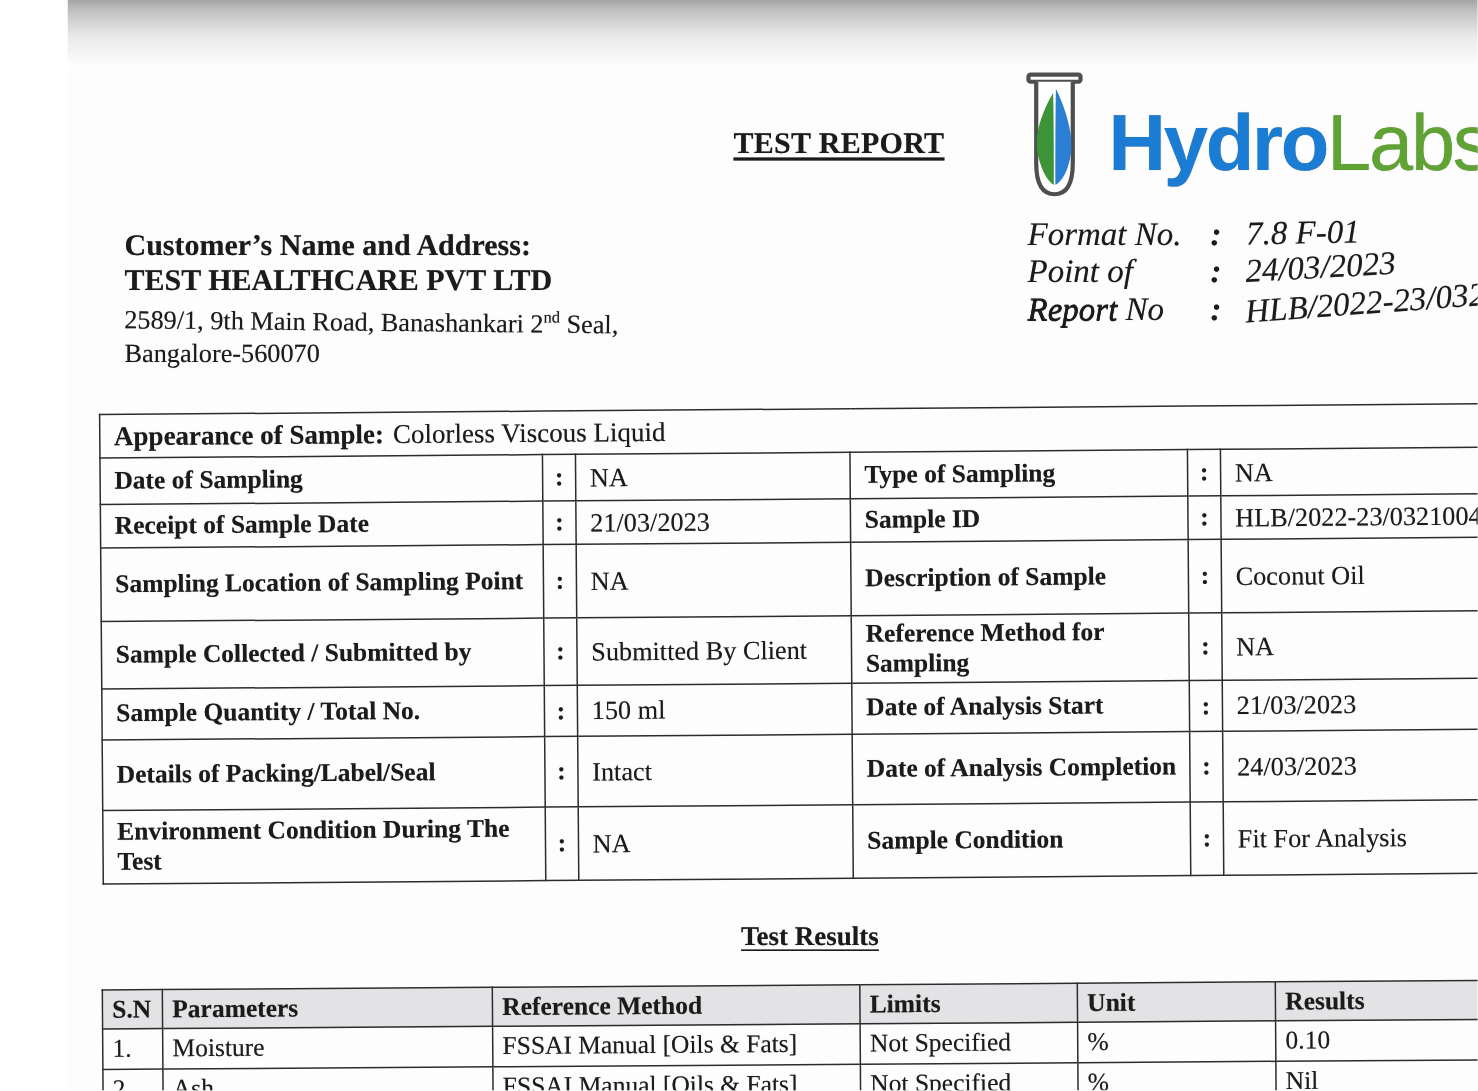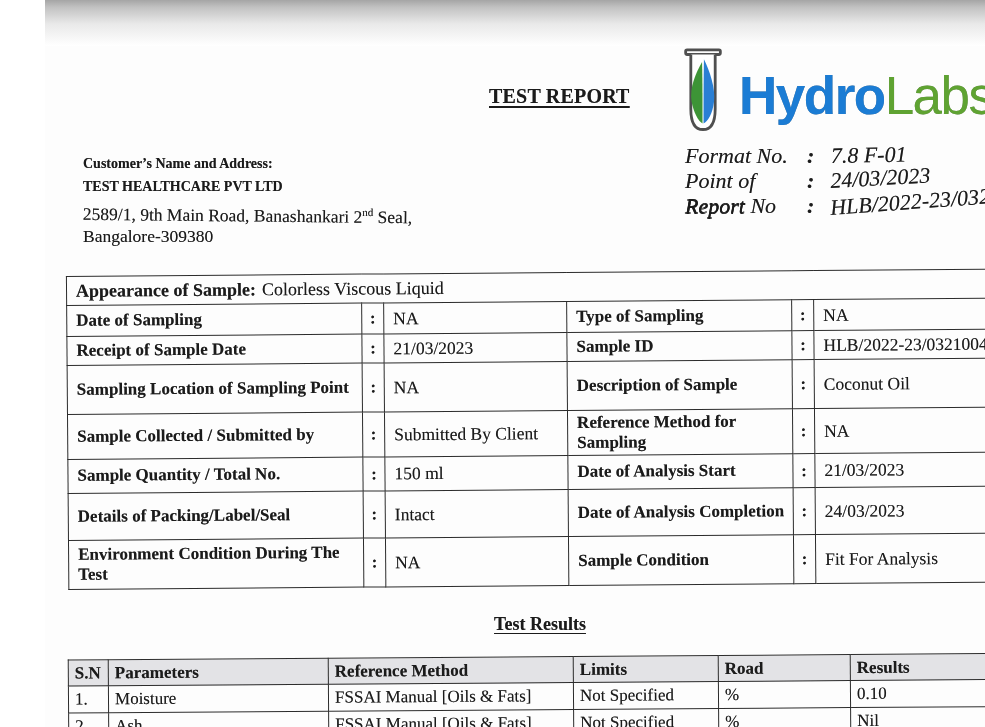--- a/index.html
+++ b/index.html
@@ -17,21 +17,21 @@
     text-decoration:underline;text-underline-offset:3px;letter-spacing:.2px;}
   
   .logo{position:absolute;left:637px;top:47px;display:flex;align-items:flex-start;}
   .logo svg{display:block;}
   .logo-text{font-family:"Liberation Sans","DejaVu Sans",sans-serif;font-size:53px;
     letter-spacing:-1.5px;line-height:1;margin-left:15px;margin-top:22px;white-space:nowrap;}
   .brand-hydro{color:var(--hydro_blue,#1b7cd4);font-weight:bold;}
   .brand-labs{color:var(--labs_green,#5fa332);font-weight:normal;}
   
   .customer{position:absolute;left:38px;top:153px;line-height:22.5px;}
-  .customer .bold{font-weight:bold;font-size:14px;}
+  .customer .bold{font-weight:bold;font-size:20px;}
   .customer .addr{font-size:17.5px;}
   .customer .tilt{display:inline-block;transform:rotate(.6deg);transform-origin:left top;}
   sup{font-size:11px;}
   
   .meta{position:absolute;left:640px;top:143px;font-size:22px;font-style:italic;}
   .meta-row{display:flex;height:25px;align-items:flex-start;}
   .m-label{width:122px;}
   .m-colon{width:24px;font-weight:bold;text-align:left;}
   .m-value{white-space:nowrap;}
   .m-value.v0{transform:rotate(-1.1deg);transform-origin:left bottom;}
@@ -78,21 +78,21 @@
         <path d="M23 13 C29 25 35.5 44 33.8 58 C32.2 71.5 27 79.5 22.6 81.5 C22.6 62 22.6 33 23 13 Z" style="fill:var(--drop_blue,#2a7fd4)"></path>
       </svg>
     </span>
     <div class="logo-text"><span class="brand-hydro">Hydro</span><span class="brand-labs">Labs</span></div>
   </div>
 
   <div class="customer">
     <div class="bold">Customer’s Name and Address:</div>
     <div class="bold">TEST HEALTHCARE PVT LTD</div>
     <div class="addr"><span class="tilt"><span>2589/1, 9th Main Road, Banashankari 2</span><sup>nd</sup><span> Seal,</span></span></div>
-    <div class="addr">Bangalore-309380</div>
+    <div class="addr">Bangalore-560070</div>
   </div>
 
   <div class="meta">
     <div class="meta-row">
       <span class="m-label">Format No.</span>
       <span class="m-colon">:</span>
       <span class="m-value v0">7.8 F-01</span>
     </div>
     <div class="meta-row">
       <span class="m-label">Point of Report</span>
@@ -190,21 +190,21 @@
         <col style="width:145px">
         <col style="width:132px">
         <col style="width:161px">
       </colgroup>
     <tbody>
         <tr>
       <th>S.N</th>
       <th>Parameters</th>
       <th>Reference Method</th>
       <th>Limits</th>
-      <th>Road</th>
+      <th>Unit</th>
       <th>Results</th>
     </tr>
     <tr>
       <td>1.</td>
       <td>Moisture</td>
       <td>FSSAI Manual [Oils &amp; Fats]</td>
       <td>Not Specified</td>
       <td>%</td>
       <td>0.10</td>
     </tr>

